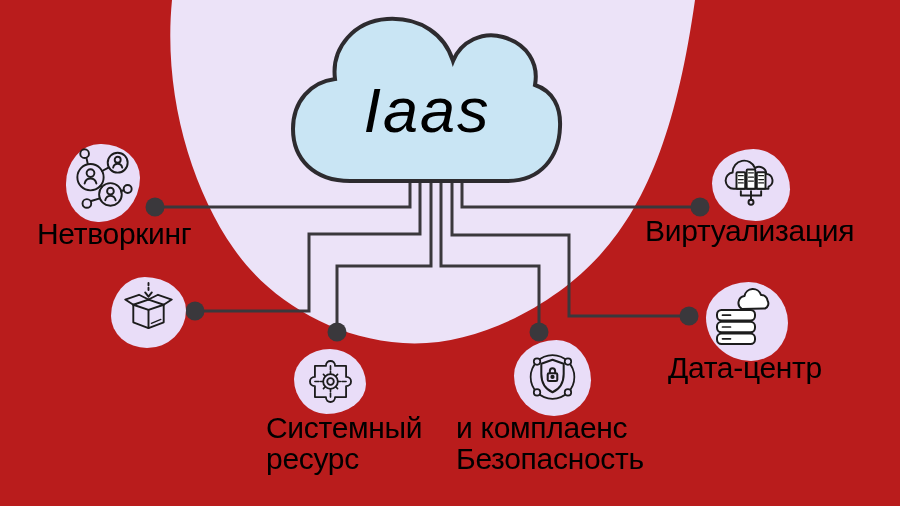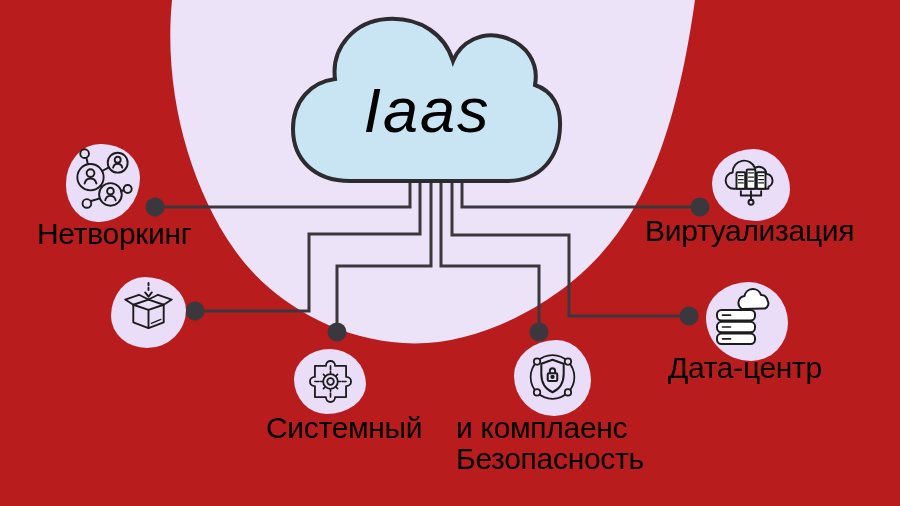--- a/index.html
+++ b/index.html
@@ -141,20 +141,21 @@
       <g stroke="#1c1c1c" stroke-width="2" fill="none" stroke-linecap="round" stroke-linejoin="round">
         <path d="M13,13 L25,13 C25,5.8 35,5.8 35,13 L47,13 L47,25 C54.2,25 54.2,35 47,35 L47,47 L35,47 C35,54.2 25,54.2 25,47 L13,47 L13,35 C5.8,35 5.8,25 13,25 Z"></path>
         <path d="M30,13 V17.5 M30,42.5 V47 M13,30 H17.5 M42.5,30 H47" stroke-width="1.8"></path>
         <circle cx="30" cy="30" r="8"></circle>
         <circle cx="30" cy="30" r="3.6"></circle>
         <path d="M38,30 L40.8,30 M35.7,24.3 L37.7,22.3 M30,22 L30,19.2 M24.3,24.3 L22.3,22.3 M22,30 L19.2,30 M24.3,35.7 L22.3,37.7 M30,38 L30,40.8 M35.7,35.7 L37.7,37.7" stroke-width="1.8"></path>
       </g>
     </svg>
     <div class="label" style="left:266px;top:412px;">
       <div>Системный</div>
+      <div>ресурс</div>
     </div>
   </div>
 
   <div class="node">
     <div class="node-blob" style="left:514px;top:340px;width:77px;height:76px;border-radius:55% 45% 48% 52% / 47% 53% 47% 53%;"></div>
     <svg class="node-icon" style="left:522px;top:347px;" width="61" height="61" viewBox="0 0 60 60" aria-hidden="true">
       <g stroke="#1c1c1c" stroke-width="2" fill="none" stroke-linecap="round" stroke-linejoin="round">
         <circle cx="30" cy="29.5" r="21.5" stroke-width="1.7"></circle>
         <g fill="#e9ddf8" stroke-width="1.7">
           <circle cx="45.2" cy="14.3" r="3.2"></circle>

